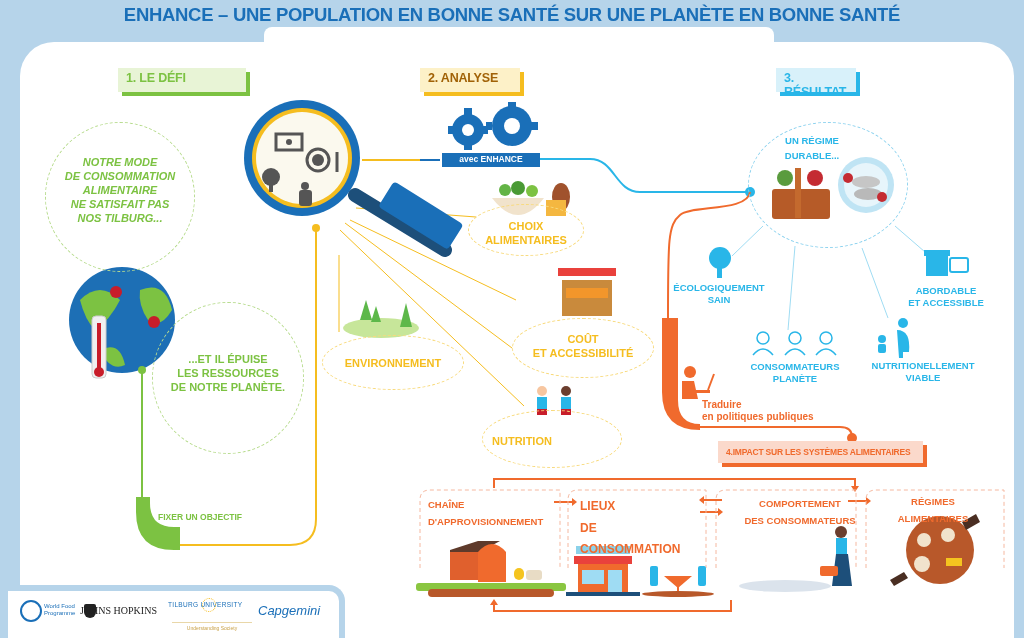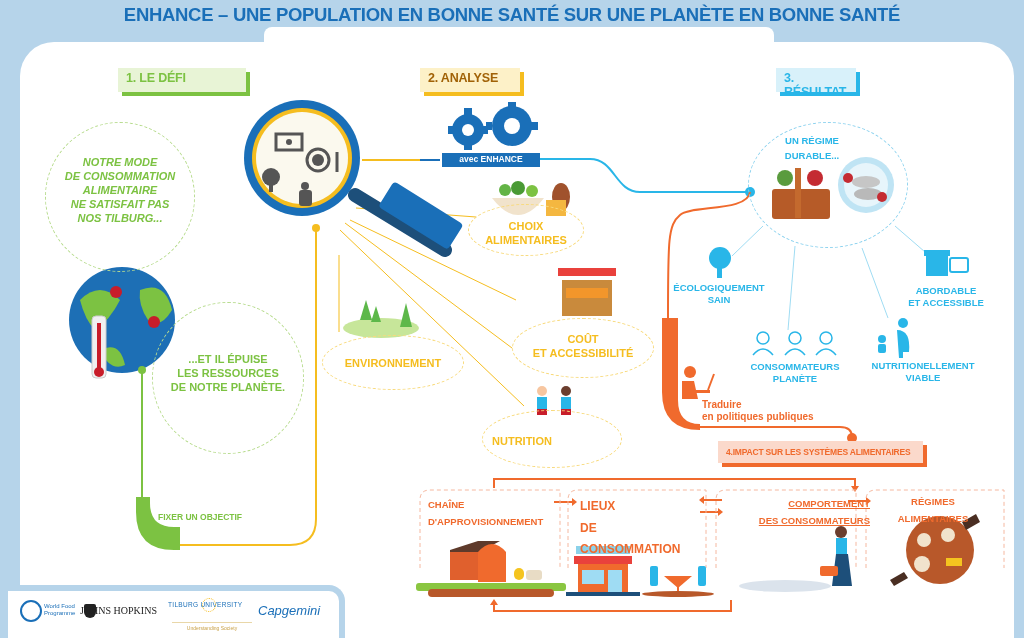--- a/index.html
+++ b/index.html
@@ -306,21 +306,21 @@
 </div>
 
 <div class="txt orange" style="left:428px;top:496px;width:140px;font-size:9.5px;text-align:left;line-height:1.8;">
   <div>CHAÎNE</div>
   <div>D'APPROVISIONNEMENT</div>
 </div>
 <div class="txt orange" style="left:580px;top:496px;width:120px;font-size:12px;text-align:left;line-height:1.8;">
   <div>LIEUX</div>
   <div>DE CONSOMMATION</div>
 </div>
-<div class="txt orange" style="left:730px;top:495px;width:140px;font-size:9.5px;text-align:right;line-height:1.8;text-decoration:underline;">
+<div class="txt orange" style="left:730px;top:495px;width:140px;font-size:9.5px;text-align:center;line-height:1.8;">
   <div>COMPORTEMENT</div>
   <div>DES CONSOMMATEURS</div>
 </div>
 <div class="txt orange" style="left:878px;top:493px;width:110px;font-size:9.5px;text-align:center;line-height:1.8;">
   <div>RÉGIMES</div>
   <div>ALIMENTAIRES</div>
 </div>
 <div style="position:absolute;left:416px;top:540px;width:150px;height:58px;"></div>
 <div style="position:absolute;left:566px;top:546px;width:74px;height:50px;"></div>
 <div style="position:absolute;left:644px;top:564px;width:70px;height:32px;"></div>

